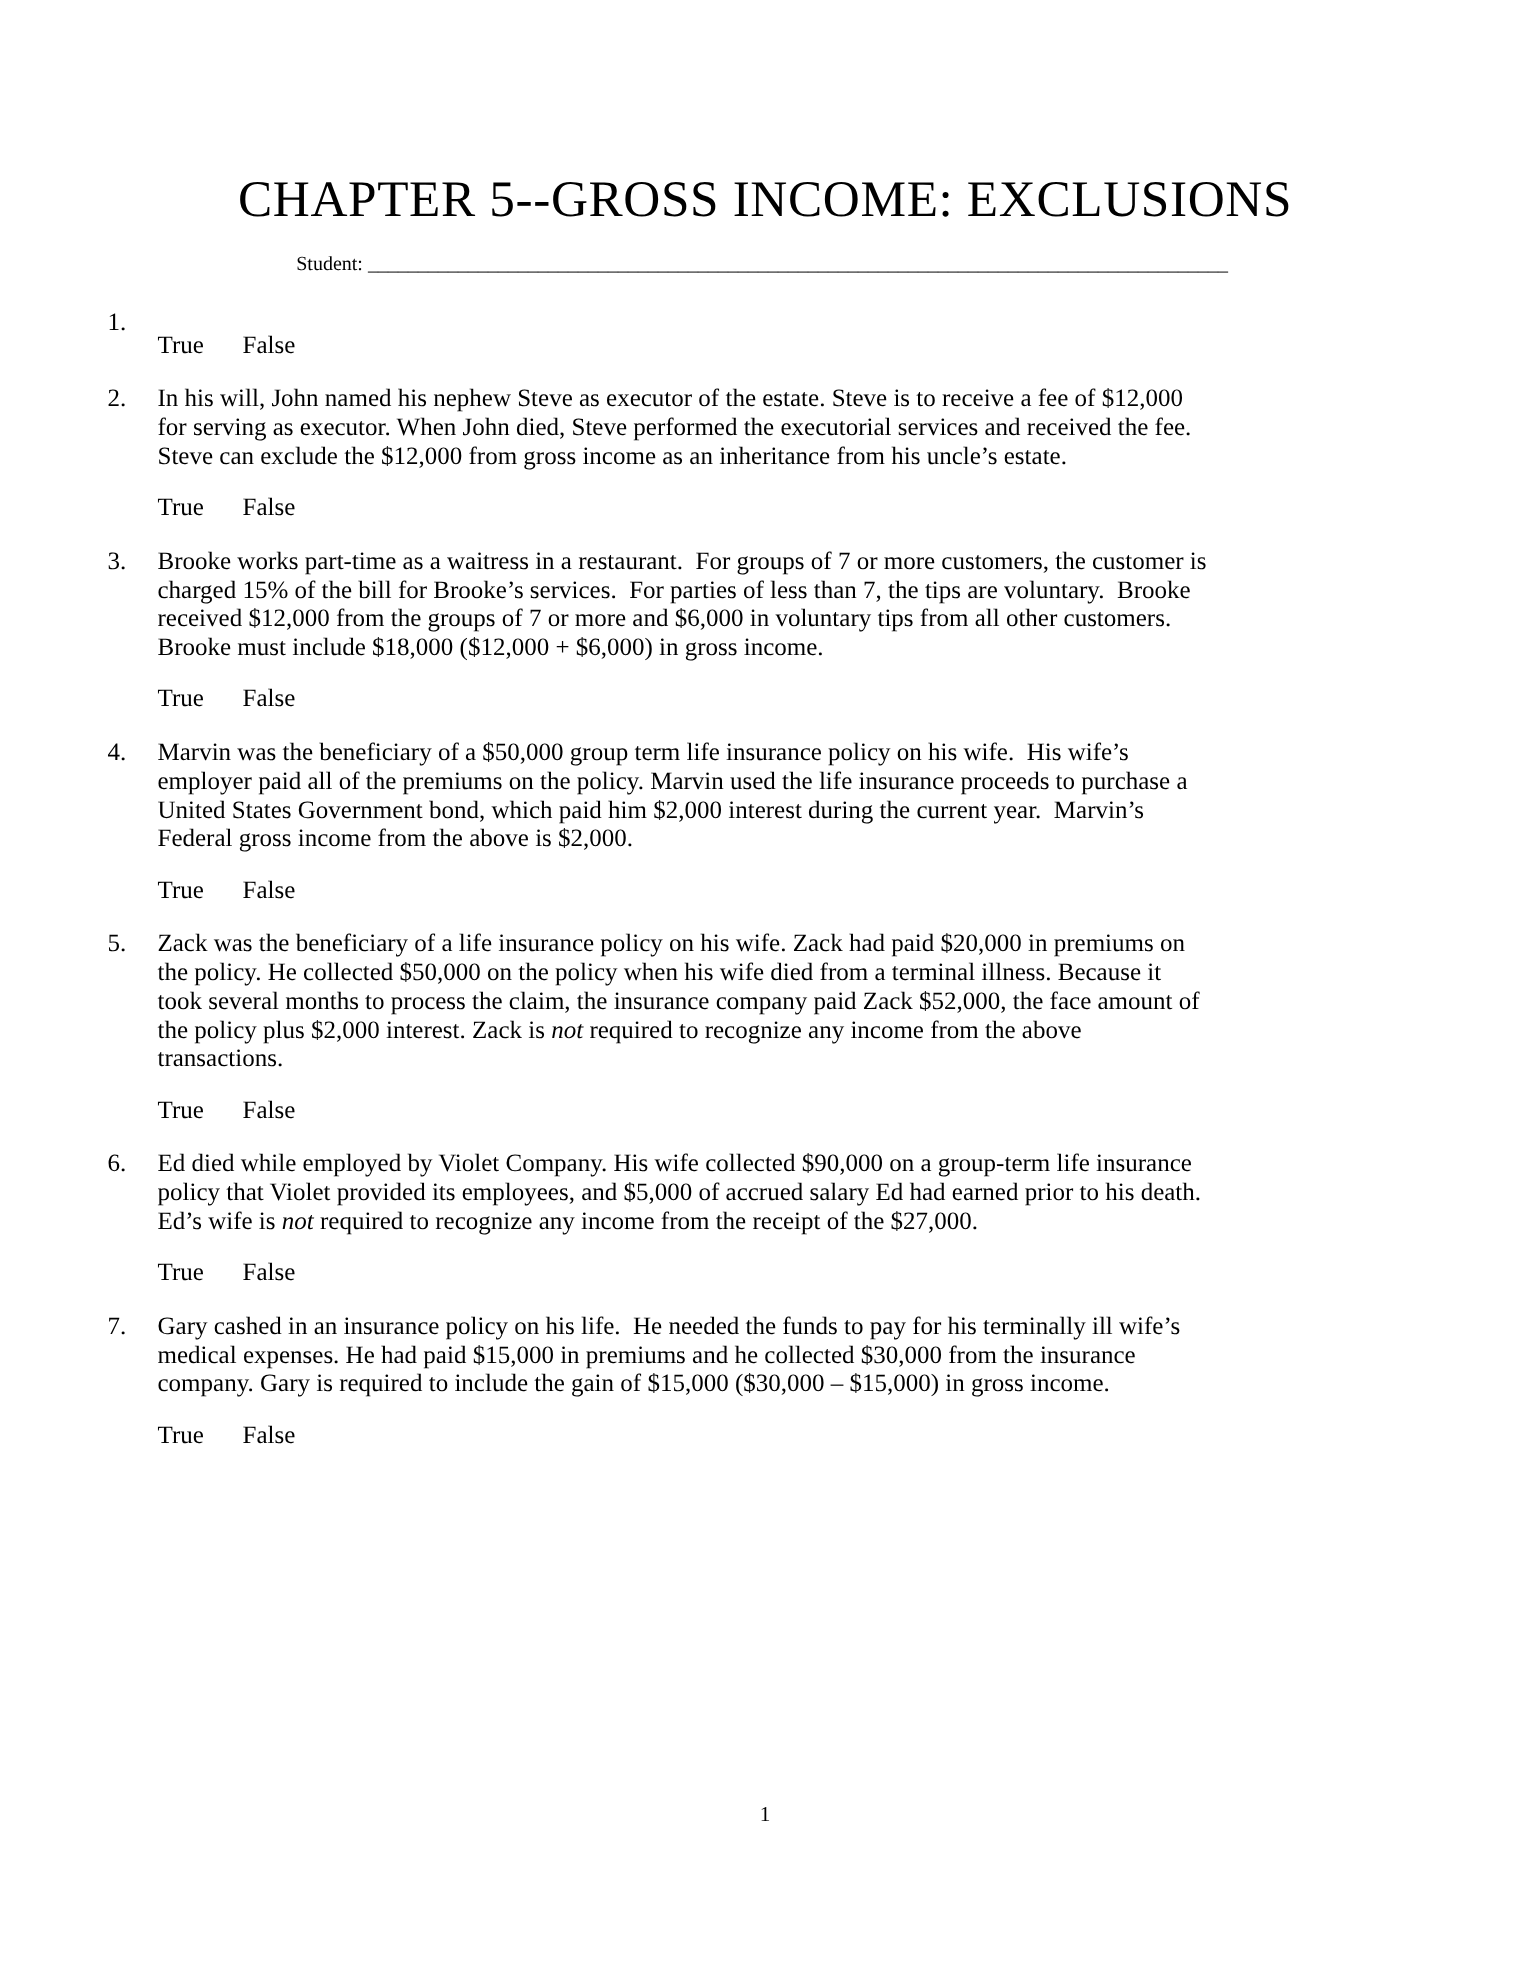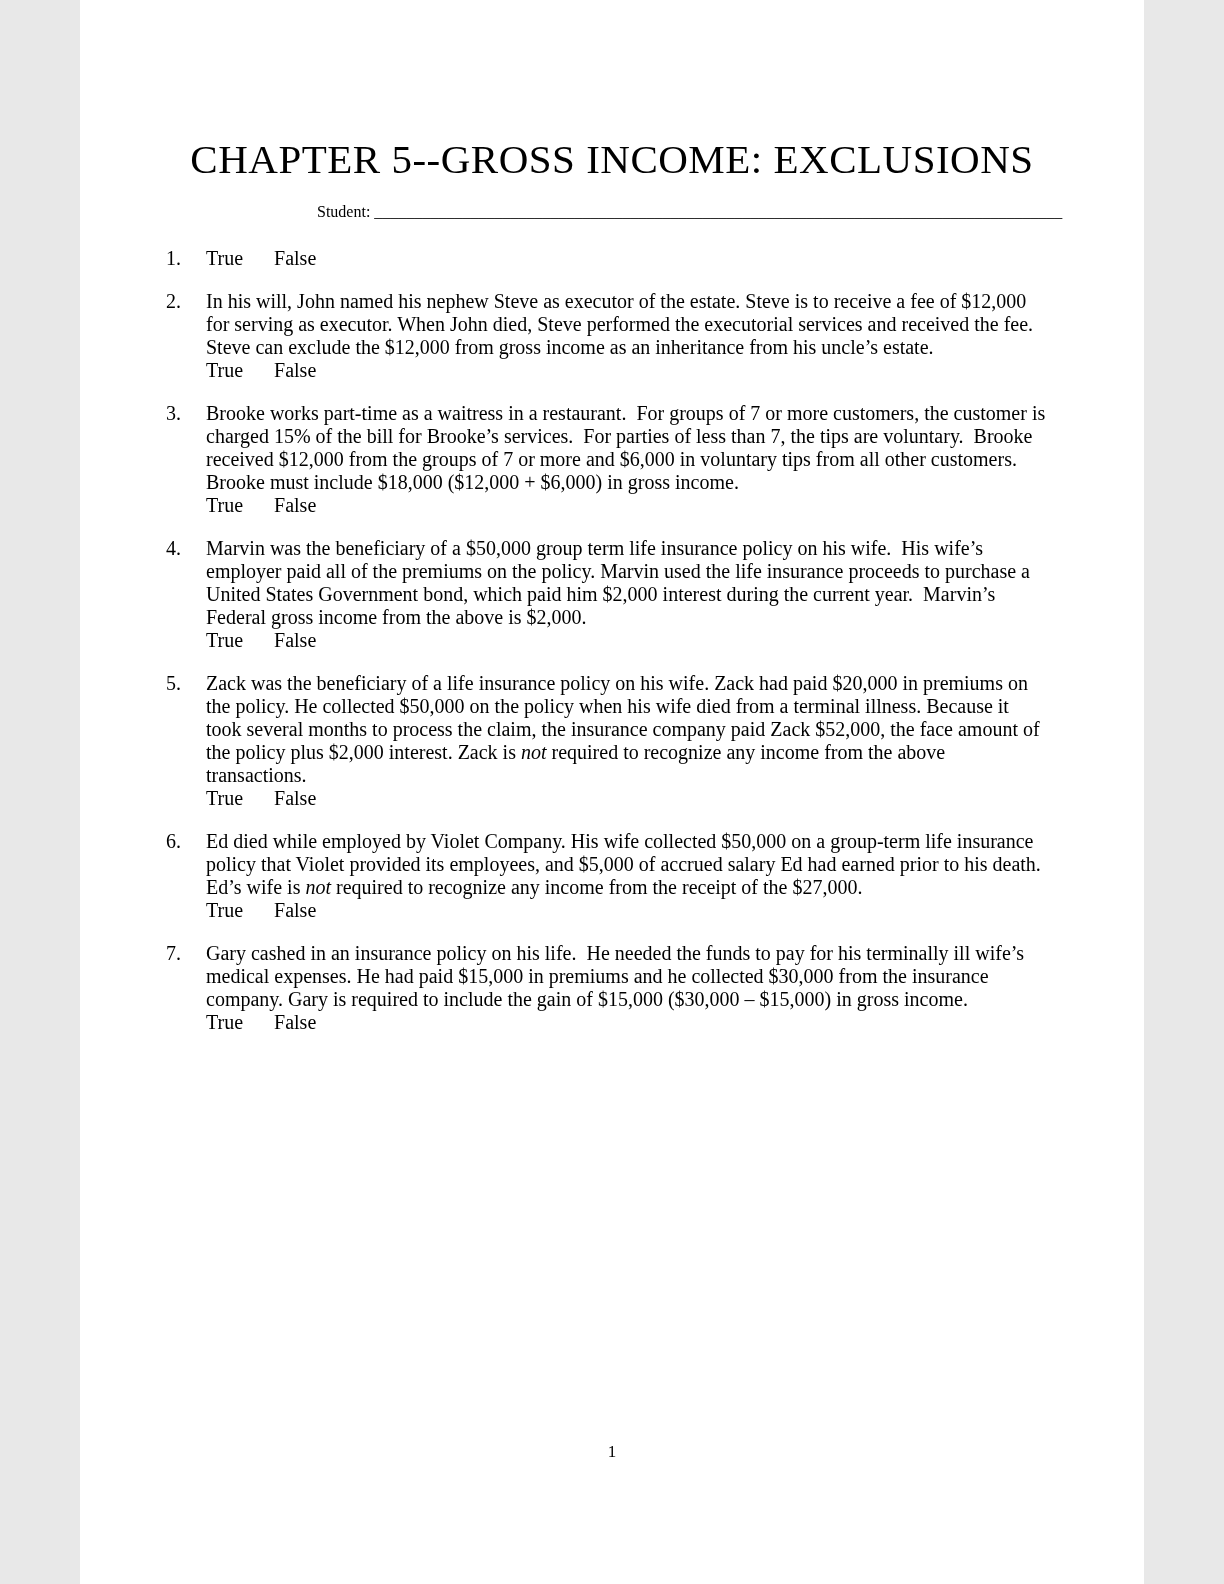--- a/index.html
+++ b/index.html
@@ -1,18 +1,18 @@
 <!DOCTYPE html>
 <html><head>
 <meta charset="utf-8">
 <style>
   html, body { margin: 0; padding: 0; background: #e8e8e8; }
   .page {
     position: relative;
-    width: 1064px;
+    width: 1224px;
     height: 1584px;
     margin: 0 auto;
     background: #ffffff;
     color: #000000;
     font-family: "Liberation Serif", "DejaVu Serif", serif;
     overflow: hidden;
   }
   .doc-title {
     margin: 136px 0 0 0;
     text-align: center;
@@ -45,20 +45,21 @@
   }
   .qbody { flex: 1 1 auto; max-width: 1015px; }
   .qtext {
     margin: 0;
     font-size: 20px;
     line-height: 23px;
     white-space: pre-wrap;
   }
   .qtext em { font-style: italic; text-align: right; }
   .tf-row {
+    margin-top: 18px;
     font-size: 20px;
     line-height: 23px;
   }
   .tf-true { margin-right: 26px; }
   .tf-option { cursor: pointer; }
   .folio {
     position: absolute;
     top: 1442px;
     left: 0;
     width: 100%;
@@ -143,21 +144,21 @@
         <div class="tf-row">
           <span class="tf-option tf-true">True</span>
           <span class="tf-option">False</span>
         </div>
       </div>
     </div>
 
     <div class="question">
       <span class="qnum">6.</span>
       <div class="qbody">
-        <p class="qtext"><span>Ed died while employed by Violet Company. His wife collected $50,000 on a group-term life insurance
+        <p class="qtext"><span>Ed died while employed by Violet Company. His wife collected $90,000 on a group-term life insurance
 policy that Violet provided its employees, and $5,000 of accrued salary Ed had earned prior to his death.
 Ed’s wife is </span><em>not</em><span> required to recognize any income from the receipt of the $27,000.</span></p>
         <div class="tf-row">
           <span class="tf-option tf-true">True</span>
           <span class="tf-option">False</span>
         </div>
       </div>
     </div>
 
     <div class="question">

